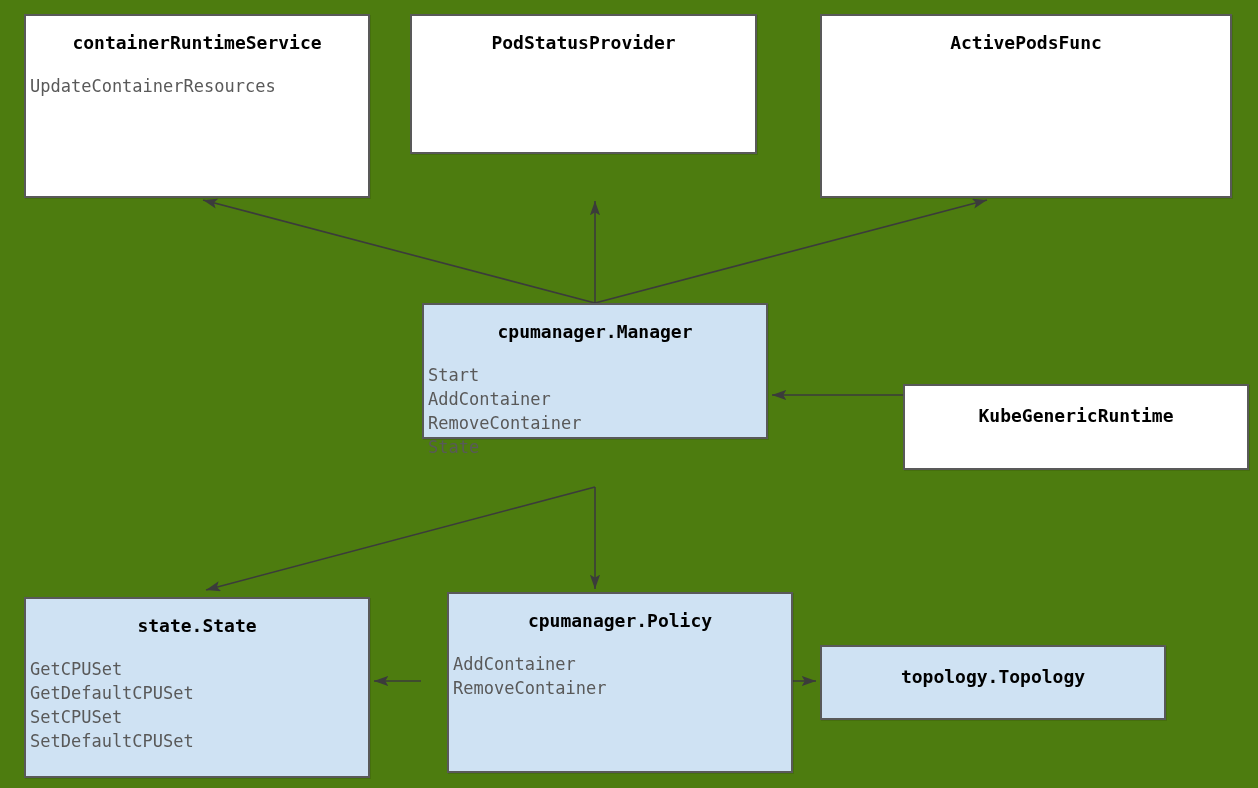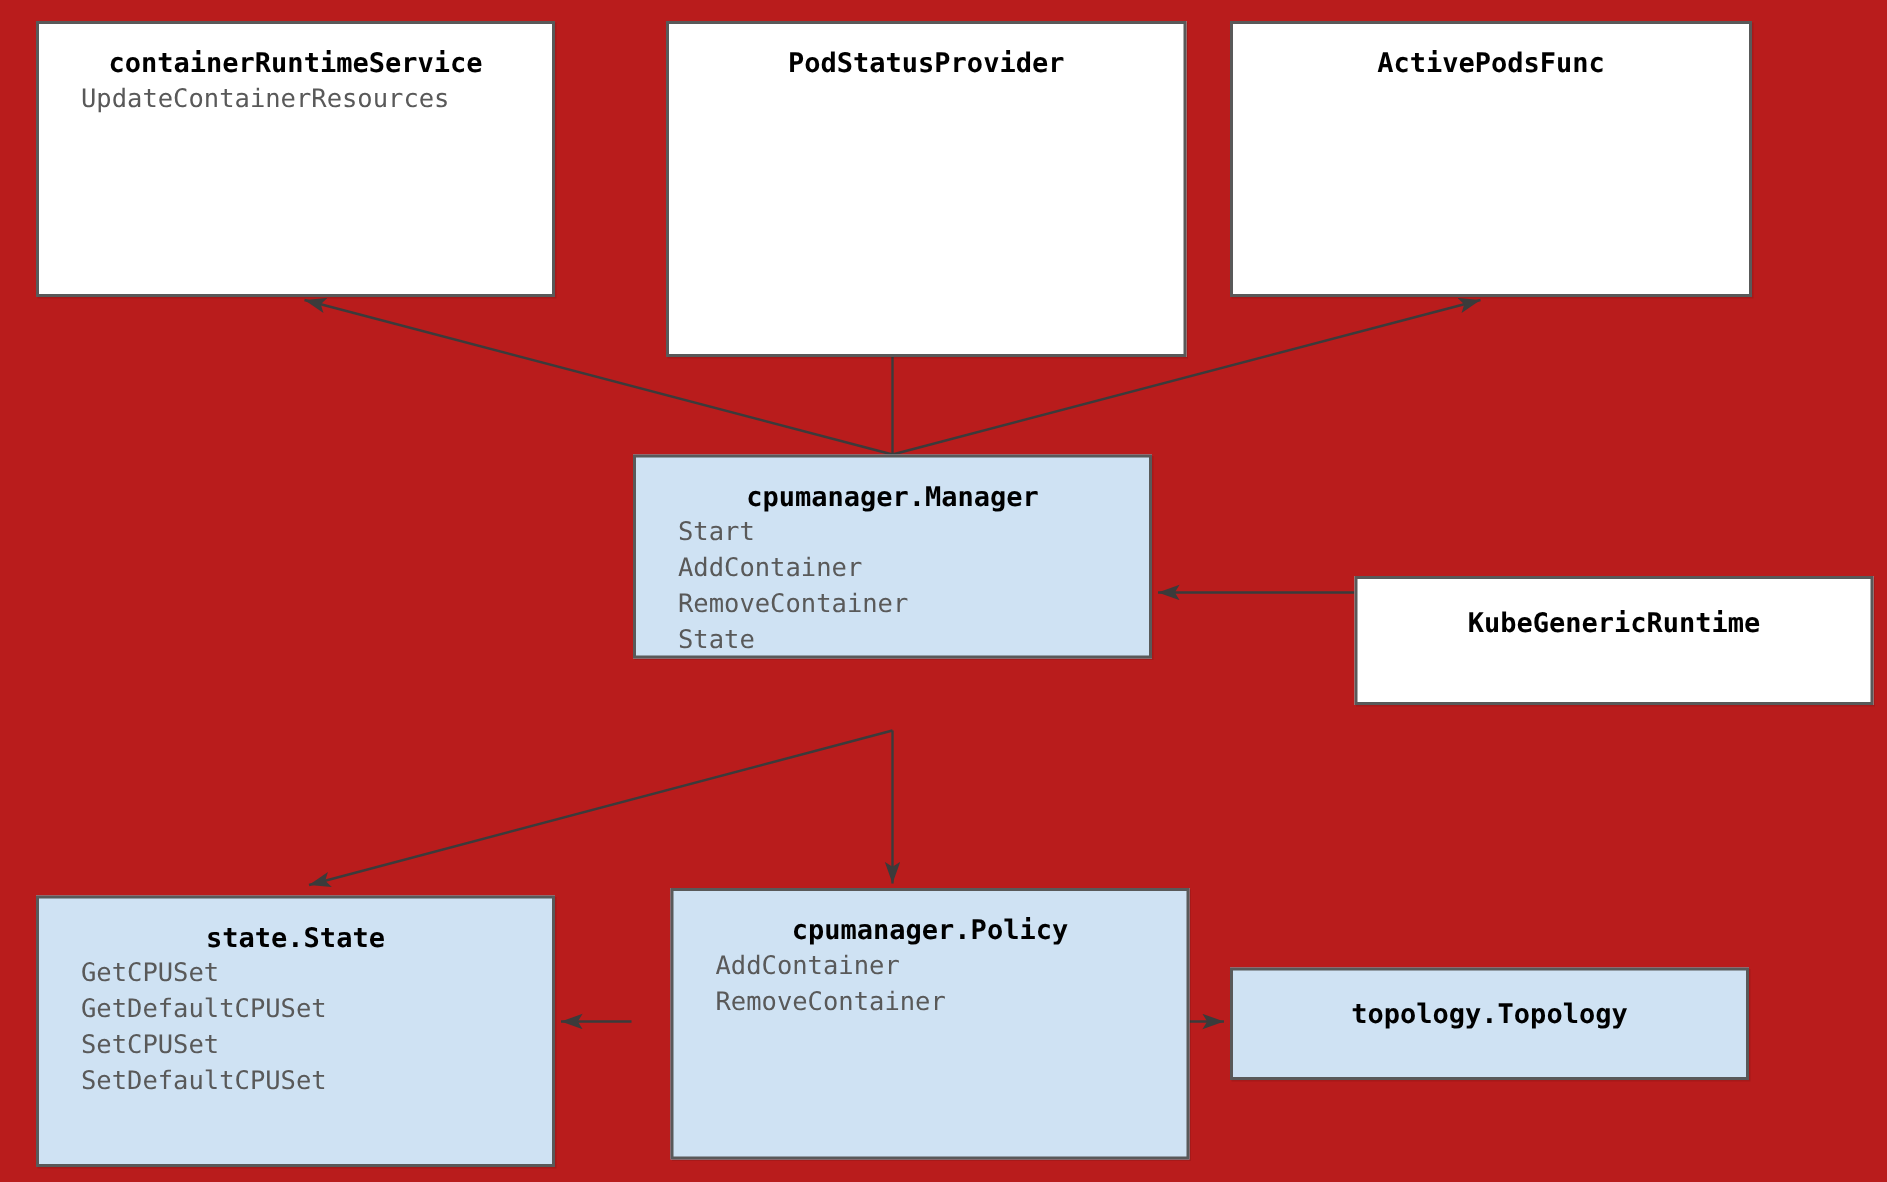--- a/index.html
+++ b/index.html
@@ -5,21 +5,21 @@
 <style>
   html, body {
     margin: 0;
     padding: 0;
     background: #ffffff;
   }
   #canvas {
     position: relative;
     width: 1258px;
     height: 788px;
-    background: #b91c1c;
+    background: #4d7c0f;
     overflow: hidden;
     font-family: "DejaVu Sans Mono", "Liberation Mono", monospace;
   }
   svg.edges {
     position: absolute;
     left: 0;
     top: 0;
     width: 1258px;
     height: 788px;
     pointer-events: none;
@@ -39,21 +39,22 @@
     font-family: "DejaVu Sans Mono", "Liberation Mono", monospace;
     font-weight: bold;
     font-size: 18px;
     color: #000000;
     letter-spacing: 0px;
     margin-top: 16px;
     line-height: 22px;
     white-space: nowrap;
   }
   .node .methods {
-    padding-left: 28px;
+    margin-top: 20px;
+    padding-left: 4px;
   }
   .node .methods .m {
     font-family: "DejaVu Sans Mono", "Liberation Mono", monospace;
     font-size: 17px;
     line-height: 24px;
     color: #595959;
     white-space: nowrap;
   }
   .node.compact .title {
     margin-top: 19px;
@@ -88,26 +89,26 @@
     <line x1="769" y1="681" x2="816" y2="681" stroke="#3b3b3b" stroke-width="1.6" marker-end="url(#ah)"></line>
   </svg>
 
   <div class="node" style="left:24px; top:14px; width:346px; height:184px;">
     <div class="title">containerRuntimeService</div>
     <div class="methods">
       <div class="m">UpdateContainerResources</div>
     </div>
   </div>
 
-  <div class="node" style="left:444px; top:14px; width:347px; height:224px;">
+  <div class="node" style="left:410px; top:14px; width:347px; height:140px;">
     <div class="title">PodStatusProvider</div>
     <div class="methods"></div>
   </div>
 
-  <div class="node" style="left:820px; top:14px; width:348px; height:184px;">
+  <div class="node" style="left:820px; top:14px; width:412px; height:184px;">
     <div class="title">ActivePodsFunc</div>
     <div class="methods"></div>
   </div>
 
   <div class="node filled" style="left:422px; top:303px; width:346px; height:136px;">
     <div class="title">cpumanager.Manager</div>
     <div class="methods">
       <div class="m">Start</div>
       <div class="m">AddContainer</div>
       <div class="m">RemoveContainer</div>

